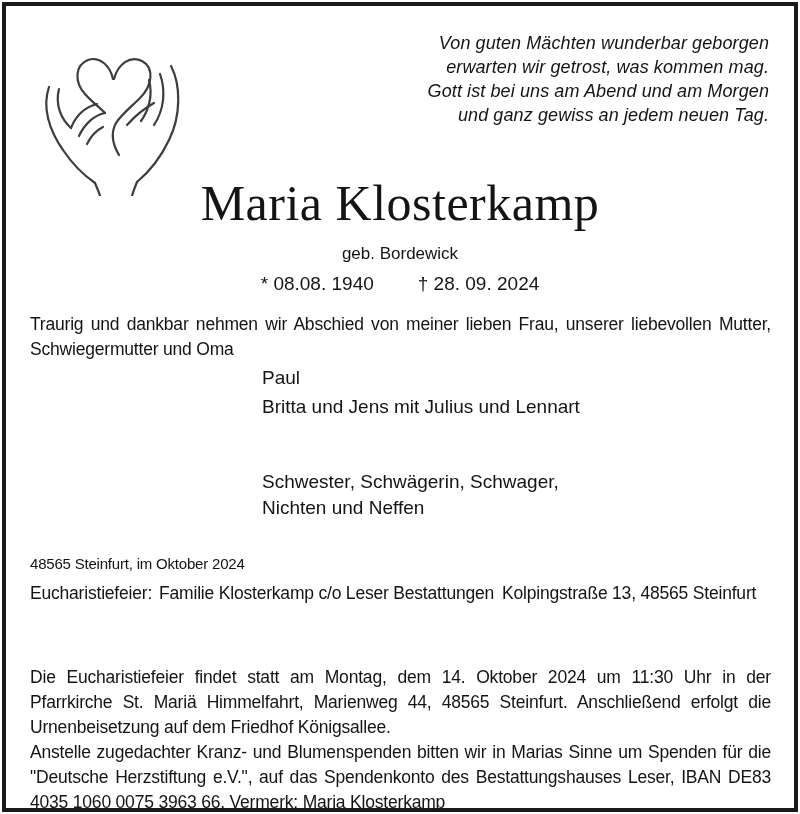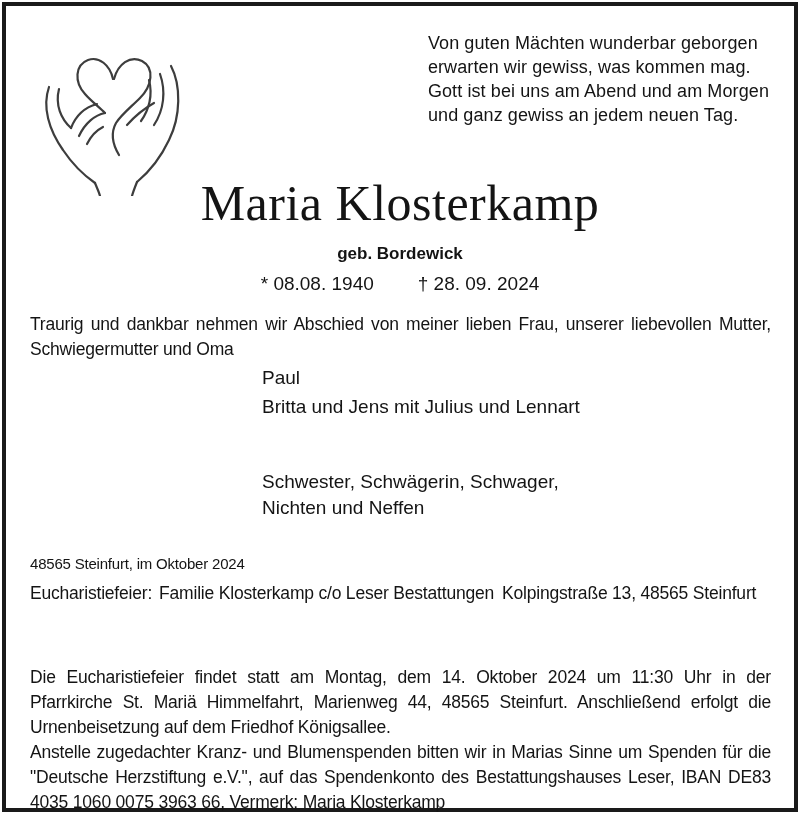--- a/index.html
+++ b/index.html
@@ -22,44 +22,44 @@
     position: absolute;
     left: 36px;
     top: 24px;
     width: 150px;
     height: 172px;
   }
   .poem {
     position: absolute;
     top: 31px;
     right: 31px;
-    text-align: left;
+    text-align: right;
     font-size: 18px;
     line-height: 24px;
     letter-spacing: 0.1px;
     white-space: nowrap;
+    font-style: italic;
   }
   .name-block {
     position: absolute;
     left: 0;
     right: 0;
     top: 162px;
     text-align: center;
   }
   .deceased-name {
     margin: 12px;
     font-size: 50px;
     font-weight: 400;
     letter-spacing: 0.5px;
     font-family: Liberation Serif, serif;
   }
   .maiden-name {
     margin-top: 5px;
     font-size: 17px;
-    font-weight: bold;
   }
   .dates {
     margin-top: 9px;
     font-size: 19px;
   }
   .birth-date { margin-right: 44px; }
   .para {
     position: absolute;
     left: 30px;
     right: 29px;
@@ -135,21 +135,21 @@
       <path class="stroke" d="M 113 56 C 117 71 113 86 105 97"></path>
       <path class="stroke" d="M 91 101 C 99 92 109 84 118 79"></path>
 
       <path class="stroke" d="M 59 159 C 61 164 63 168 64 172"></path>
       <path class="stroke" d="M 101 158 C 99 163 97 168 96 172"></path>
     </svg>
   </div>
 
   <div class="poem">
     <div>Von guten Mächten wunderbar geborgen</div>
-    <div>erwarten wir gewiss, was kommen mag.</div>
+    <div>erwarten wir getrost, was kommen mag.</div>
     <div>Gott ist bei uns am Abend und am Morgen</div>
     <div>und ganz gewiss an jedem neuen Tag.</div>
   </div>
 
   <div class="name-block">
     <h1 class="deceased-name">Maria Klosterkamp</h1>
     <div class="maiden-name">geb. Bordewick</div>
     <div class="dates">
       <span class="birth-date">* 08.08. 1940</span><span>† 28. 09. 2024</span>
     </div>

